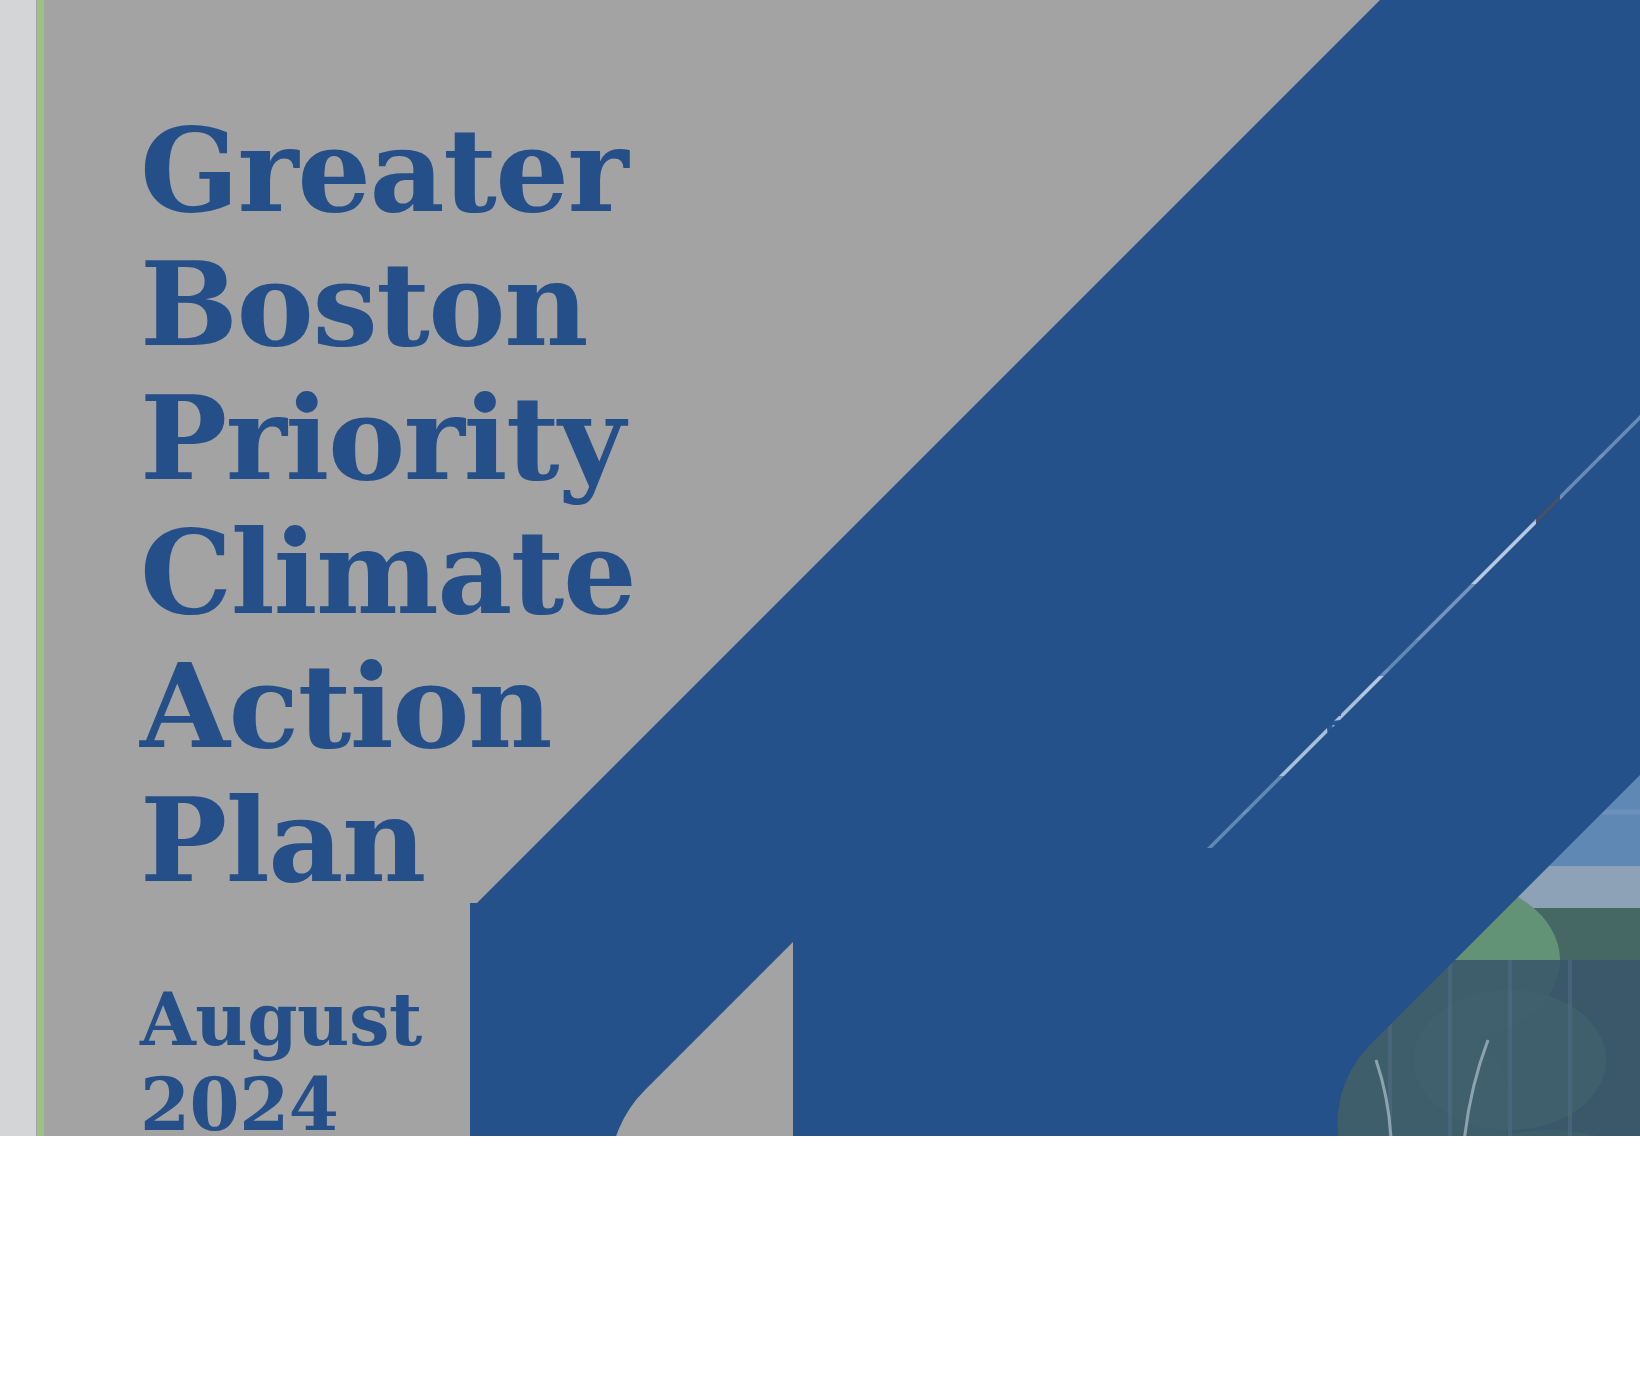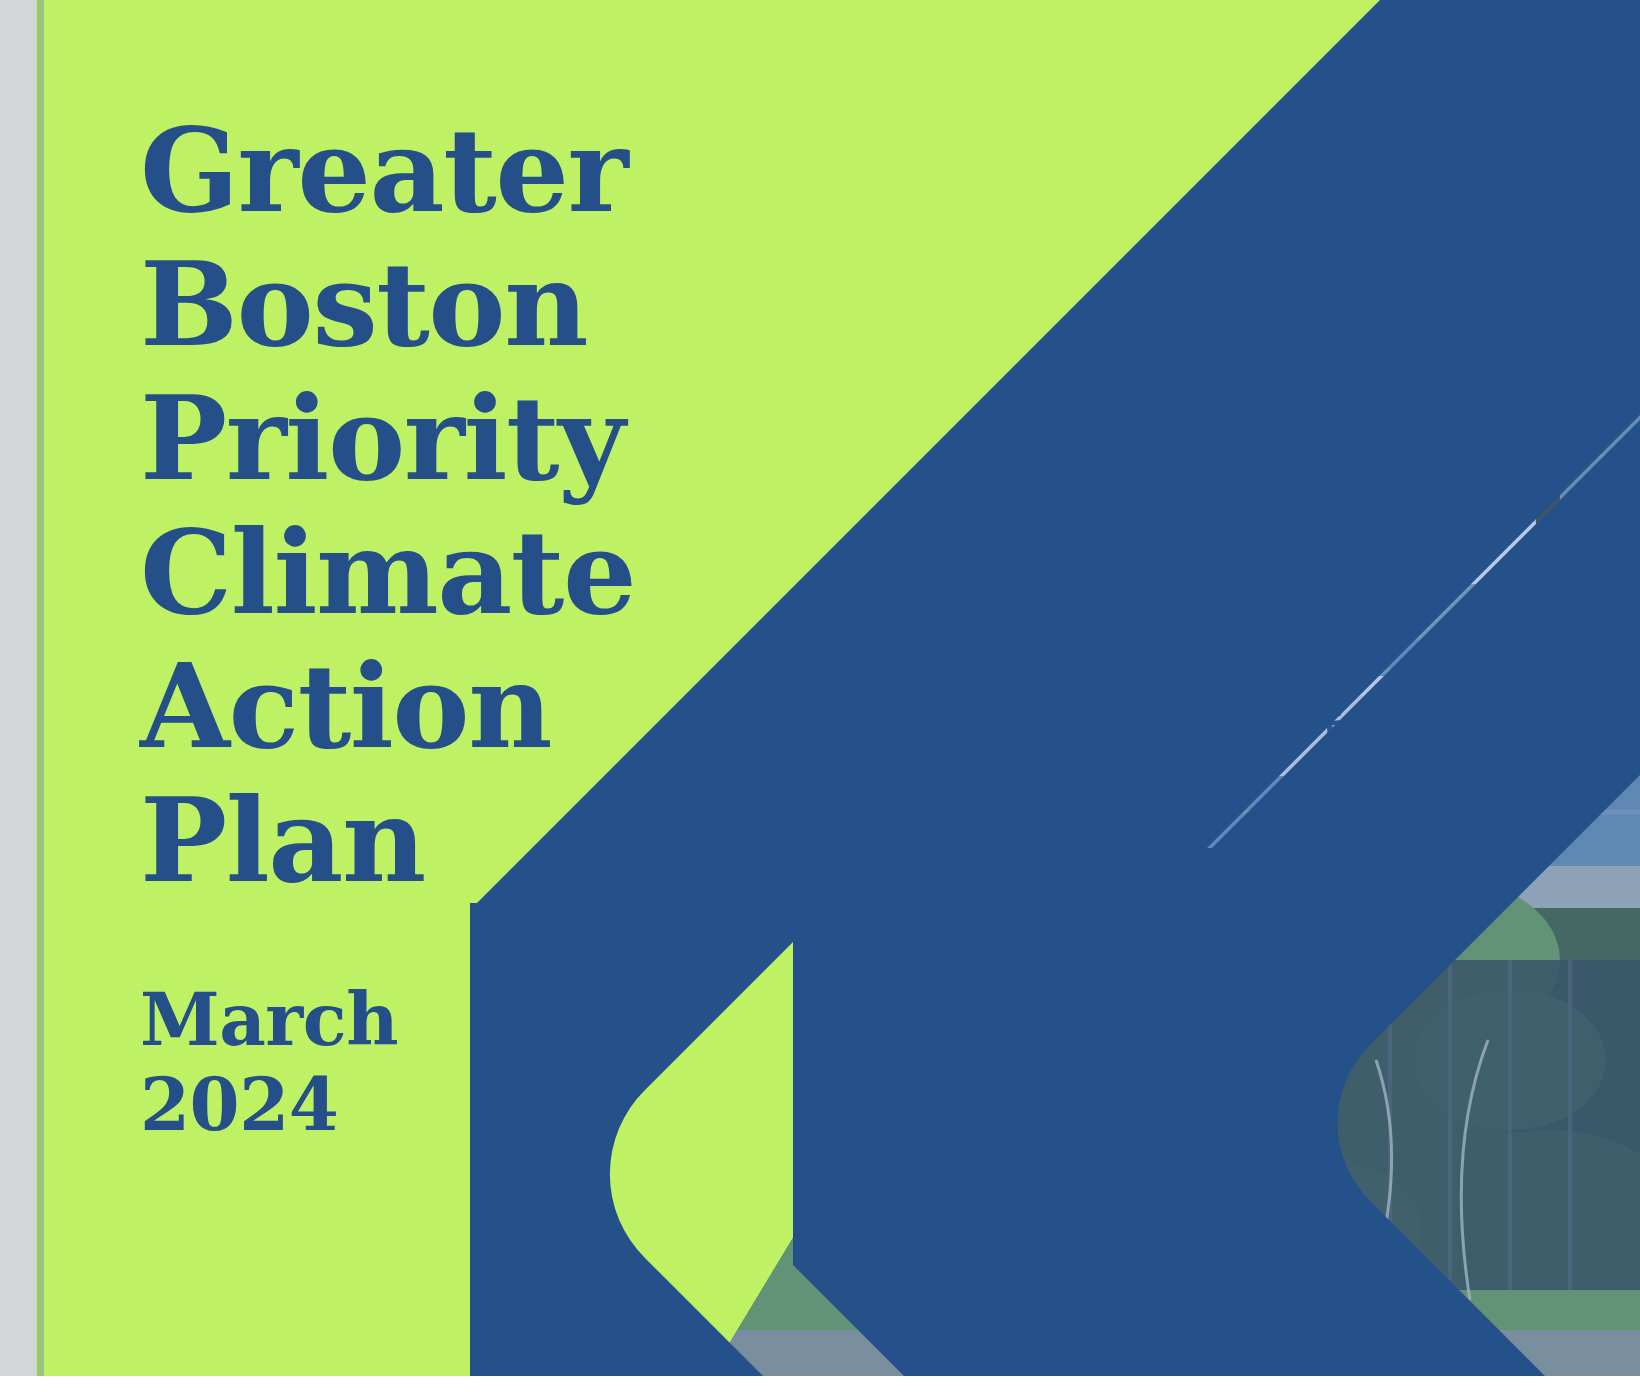--- a/index.html
+++ b/index.html
@@ -10,22 +10,22 @@
   body {
     width: 1640px;
     height: 1392px;
     font-family: "DejaVu Serif", serif;
     overflow: hidden;
   }
 
   #cover {
     position: relative;
     width: 1640px;
-    height: 1376px;
-    background: #bef264;
+    height: 1136px;
+    background: #a3a3a3;
     overflow: hidden;
   }
 
   
   .edge-gray {
     position: absolute;
     left: 0;
     top: 0;
     width: 36px;
     height: 1392px;
@@ -302,16 +302,16 @@
 
   <div class="title-block">
     <h1 class="cover-title">Greater
 Boston
 Priority
 Climate
 Action
 Plan</h1>
   </div>
 
-  <p class="cover-date">March
+  <p class="cover-date">August
 2024</p>
 
 </div>
 
 </body></html>

